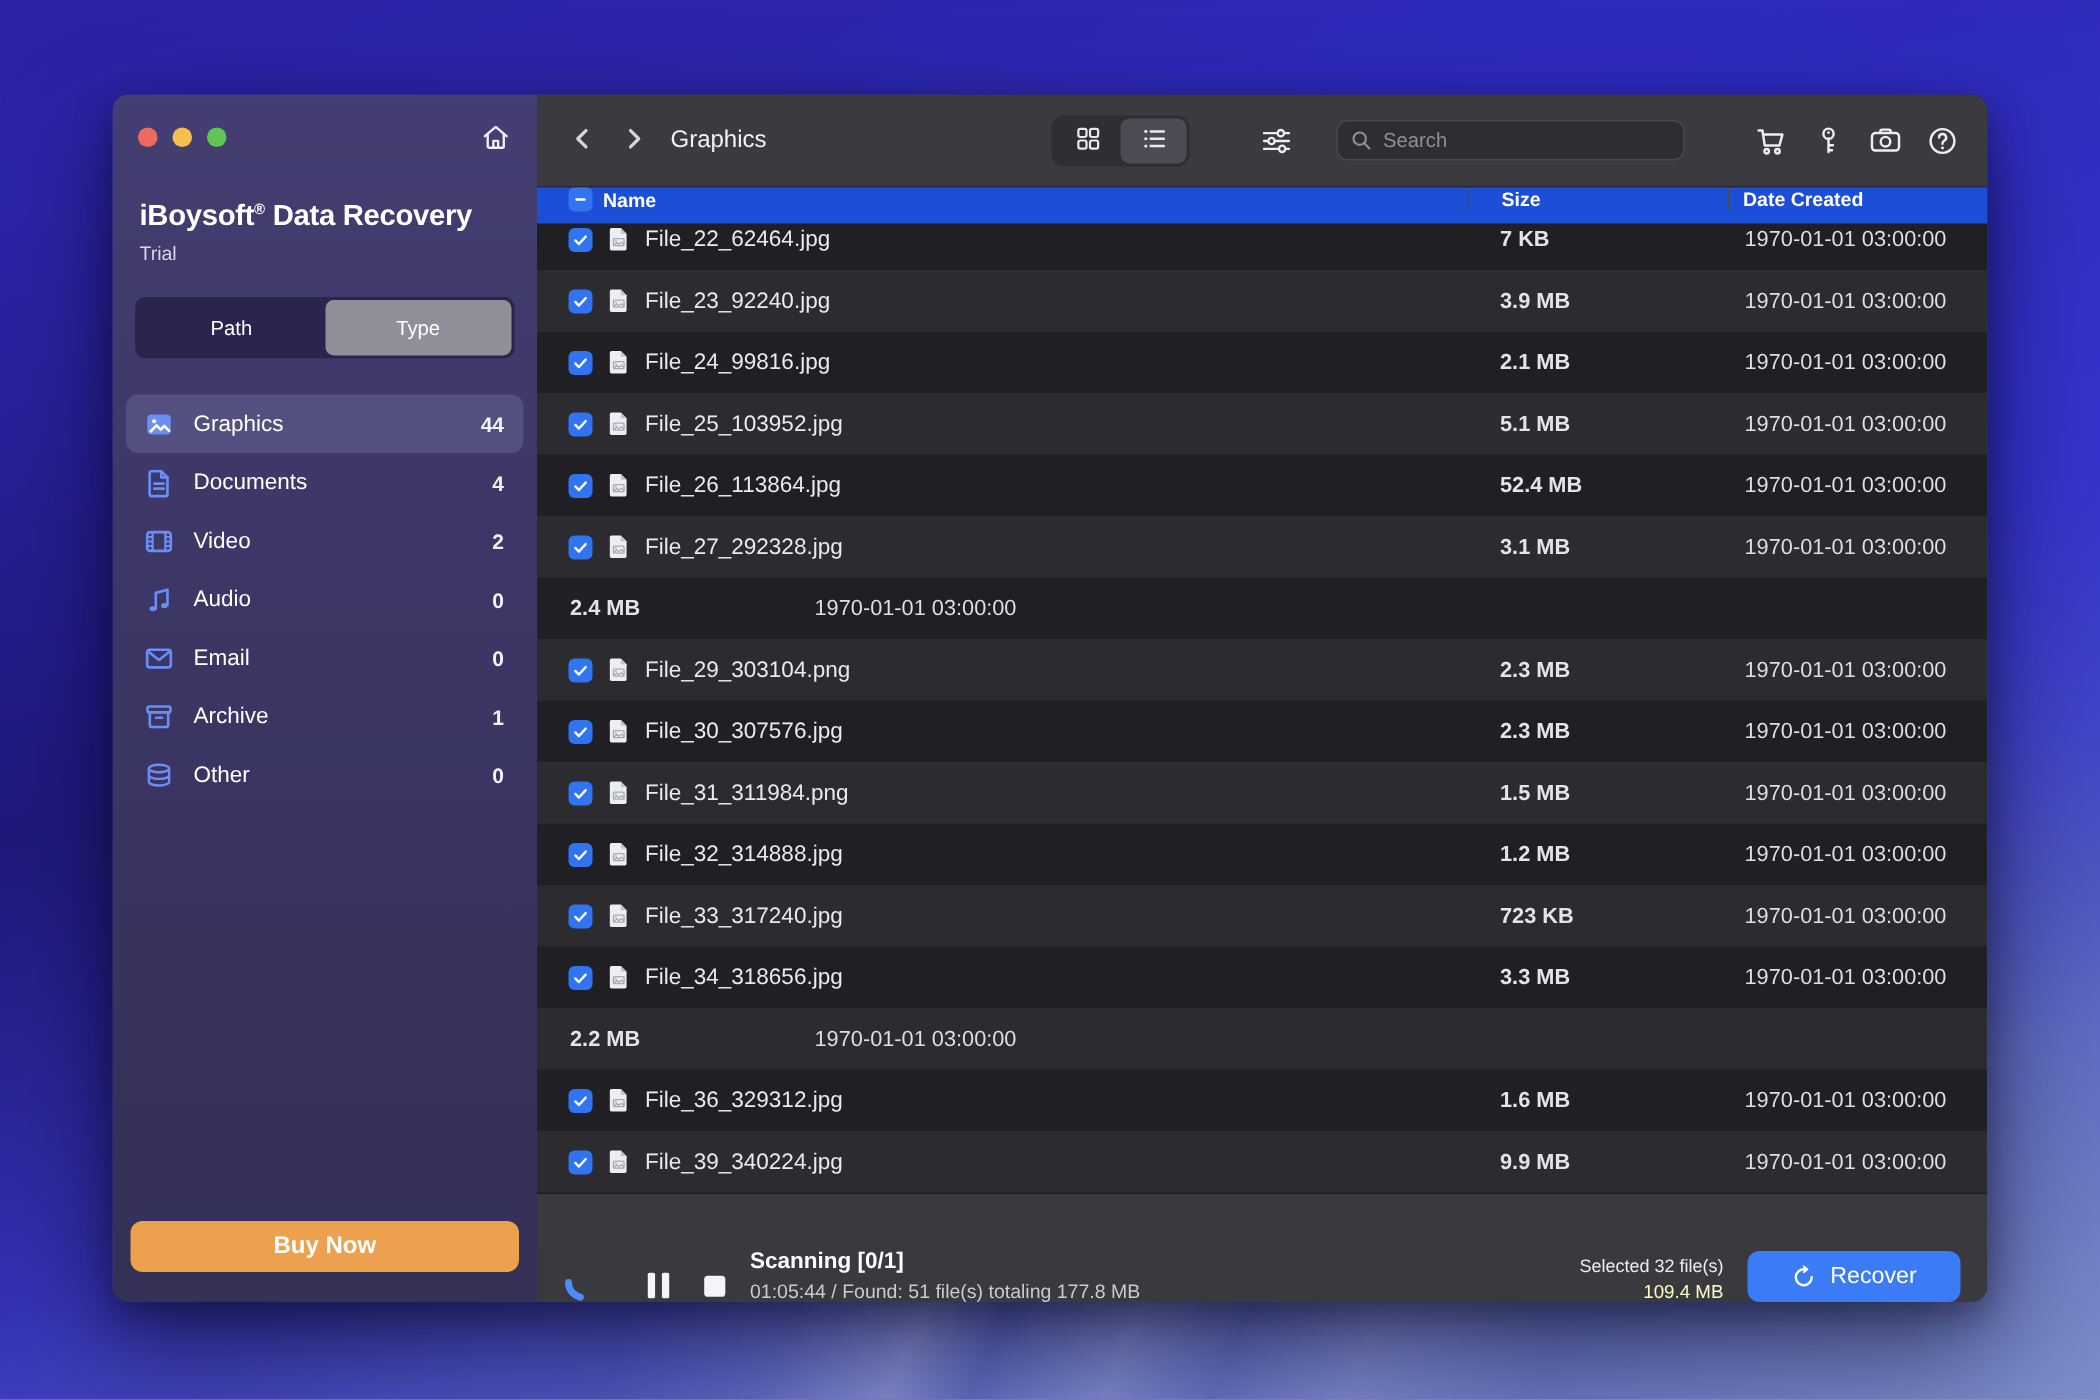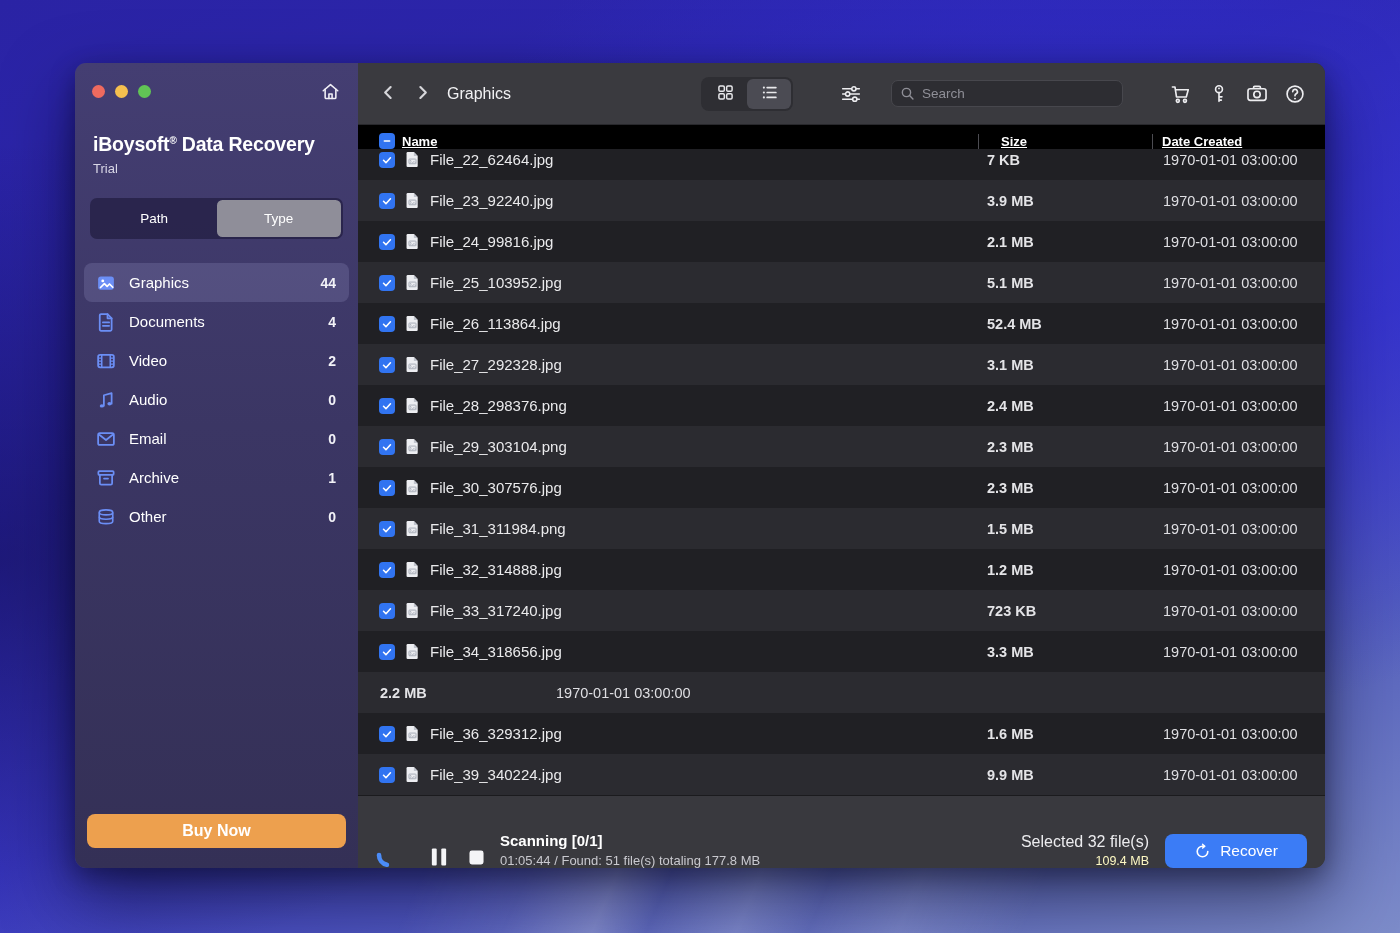--- a/index.html
+++ b/index.html
@@ -67,49 +67,49 @@
   .tb-icon.filter{ margin-left:46px; }
   .tb-icon.filter svg{ width:20px; }
   .search{ margin-left:28px; width:232px; height:27px; background:#2d2d32; border:1px solid #47474d; border-radius:7px; display:flex; align-items:center; padding:0 8px; }
   .s-icon{ width:15px; height:15px; color:#8f8f97; flex:0 0 15px; }
   .s-icon svg{ width:100%; height:100%; display:block; }
   .search input{ flex:1; min-width:0; background:transparent; border:none; outline:none; color:#e8e8ea; font-size:13.5px; font-family:inherit; margin-left:7px; }
   .search input::placeholder{ color:#8f8f97; }
   .search{ margin-right:46px; }
   .tb-icon + .tb-icon{ margin-left:14px; }
   
-  .thead{ height:25px; flex:0 0 25px; background:#000000; display:flex; align-items:flex-end; font-size:13px; font-weight:600; color:#fff; position:relative; z-index:2; border-bottom:1px solid #202024;text-decoration:underline; }
+  .thead{ height:25px; flex:0 0 25px; background:#1d4ed8; display:flex; align-items:flex-start; font-size:13px; font-weight:600; color:#fff; position:relative; z-index:2; border-bottom:1px solid #202024; }
   .col-name{ flex:1; display:flex; align-items:center; padding-left:21px; min-width:0; }
   .col-size{ width:174px; flex:0 0 174px; padding-left:22px; }
   .col-date{ width:173px; flex:0 0 173px; padding-left:9px; }
   .thead .col-size,.thead .col-date{ border-left:1px solid #4c4c52; height:15px; display:flex; align-items:center; cursor:pointer; }
   .thead .col-name span{ cursor:pointer; }
   .cb{ width:16px; height:16px; flex:0 0 16px; background:var(--checkbox-blue); border-radius:4px; display:inline-flex; align-items:center; justify-content:center; cursor:pointer; }
   .cb svg{ width:12px; height:12px; }
   .thead .cb{ margin-right:7px; }
   .rows{ flex:1; overflow:hidden; margin-top:-11px; position:relative; z-index:1; }
-  .row{ height:41px; display:flex; align-items:center; font-size:15px; color:#eaeaec; cursor:pointer;gap:13px; }
+  .row{ height:41px; display:flex; align-items:center; font-size:15px; color:#eaeaec; cursor:pointer; }
   .row.dark{ background:#202024; } .row.light{ background:#2b2b30; }
   .f-icon{ width:17px; height:17px; flex:0 0 17px; margin:0 9px 0 9px; }
   .f-icon svg{ width:100%; height:100%; display:block; }
   .f-name{ white-space:nowrap; overflow:hidden; }
   .row .col-size{ font-size:14.5px; color:#e4e4e7;font-weight:bold; }
   .row .col-date{ font-size:14.5px; color:#dfdfe3; padding-left:11px; }
   
   .statusbar{ height:73px; flex:0 0 73px; background:#39393e; border-top:1px solid #1b1b1e; display:flex; align-items:flex-end; padding:0 18px; }
   .spinner{ width:26px; height:26px; flex:0 0 26px; margin-top:10px; }
   .ctl{ background:none; border:none; color:#f5f5f7; cursor:pointer; padding:0; width:22px; height:22px; }
   .ctl svg{ display:block; margin:auto; }
   .ctl.pause{ margin-left:26px; } .ctl.pause svg{ width:20px; height:20px; }
   .ctl.stop{ margin-left:15px; } .ctl.stop svg{ width:17px; height:17px; }
   .status-text{ margin-left:13px; }
   .st-title{ font-size:15px; font-weight:700; color:#fff; }
   .st-detail{ font-size:13px; color:#c9c9cf; margin-top:4px; }
   .sel{ margin-left:auto; text-align:right; margin-right:16px; }
-  .sel-label{ font-size:16px; color:#ececef; }
+  .sel-label{ font-size:12px; color:#ececef; }
   .sel-size{ font-size:12.5px; color:#fef9c3; margin-top:3px; }
   .recover{ width:142px; height:34px; background:var(--accent-blue); border:none; border-radius:8px; color:#fff;
             font-size:15.5px; font-family:inherit; display:flex; align-items:center; justify-content:center; gap:9px; cursor:pointer; }
   .r-icon{ width:17px; height:17px; color:#fff; }
   .r-icon svg{ width:100%; height:100%; display:block; }
 </style>
 </head>
 <body>
 
 <div class="bg-streaks"></div>
@@ -455,37 +455,20 @@
                 <path d="M5.1 11.6l1.7-1.7 1.3 1.3 1.4-1.4 1.8 1.8" fill="none" stroke="#a5aab6" stroke-width="0.8"></path>
               </svg>
       </span>
       <span class="f-name">File_27_292328.jpg</span>
     </div>
     <div class="col-size">3.1 MB</div>
     <div class="col-date">1970-01-01 03:00:00</div>
   </div>
 
   <div class="row dark">
-    <div class="col-name">
-      <span class="cb">
-        <svg viewBox="0 0 16 16" fill="none" stroke="#fff" stroke-width="2.1" stroke-linecap="round" stroke-linejoin="round">
-                <path d="M3.4 8.4l3.2 3.2 6-6.6"></path>
-              </svg>
-      </span>
-      <span class="f-icon">
-        <svg viewBox="0 0 16 16">
-                <path d="M3.4 1h5.9l3.6 3.6V14a1 1 0 0 1-1 1H3.4a1 1 0 0 1-1-1V2a1 1 0 0 1 1-1z" fill="#edeef2"></path>
-                <path d="M9.3 1l3.6 3.6H9.3z" fill="#c0c4cd"></path>
-                <rect x="4.7" y="7.6" width="6.6" height="4.4" rx="0.6" fill="none" stroke="#a5aab6" stroke-width="0.9"></rect>
-                <circle cx="6.2" cy="9" r="0.55" fill="#a5aab6"></circle>
-                <path d="M5.1 11.6l1.7-1.7 1.3 1.3 1.4-1.4 1.8 1.8" fill="none" stroke="#a5aab6" stroke-width="0.8"></path>
-              </svg>
-      </span>
-      <span class="f-name">File_28_298376.png</span>
-    </div>
     <div class="col-size">2.4 MB</div>
     <div class="col-date">1970-01-01 03:00:00</div>
   </div>
 
   <div class="row light">
     <div class="col-name">
       <span class="cb">
         <svg viewBox="0 0 16 16" fill="none" stroke="#fff" stroke-width="2.1" stroke-linecap="round" stroke-linejoin="round">
                 <path d="M3.4 8.4l3.2 3.2 6-6.6"></path>
               </svg>

